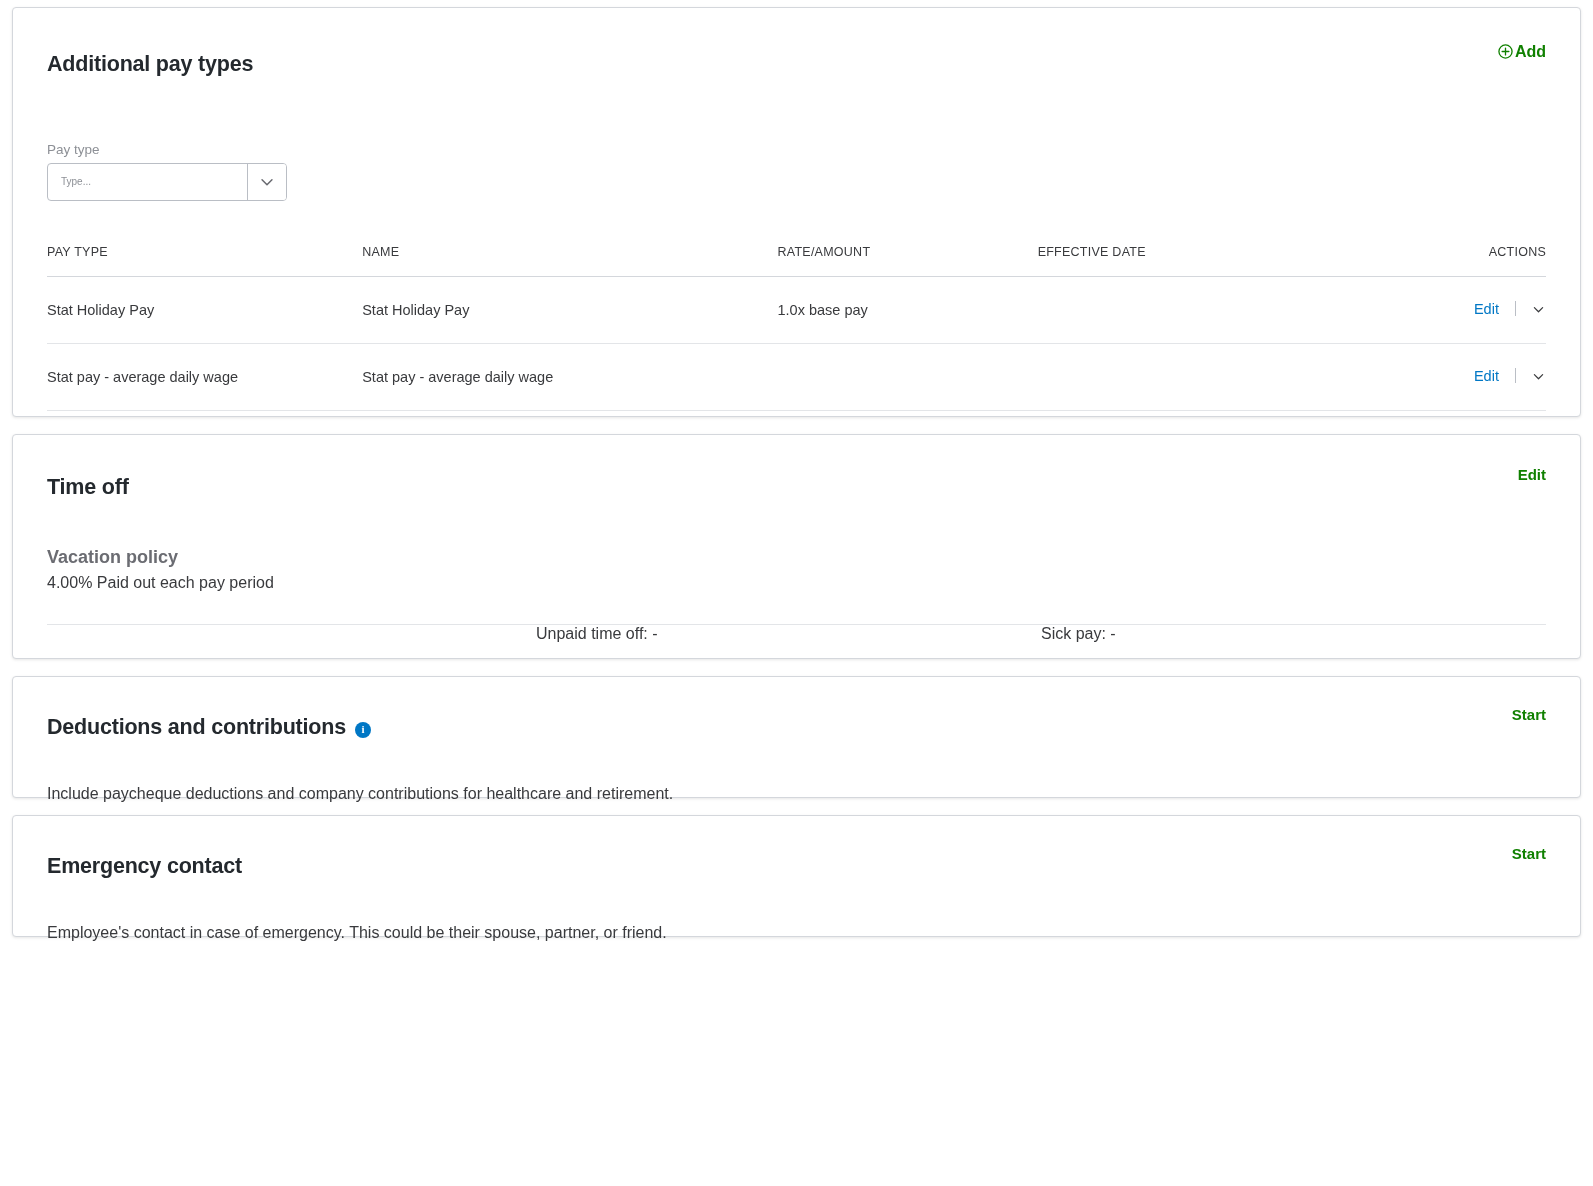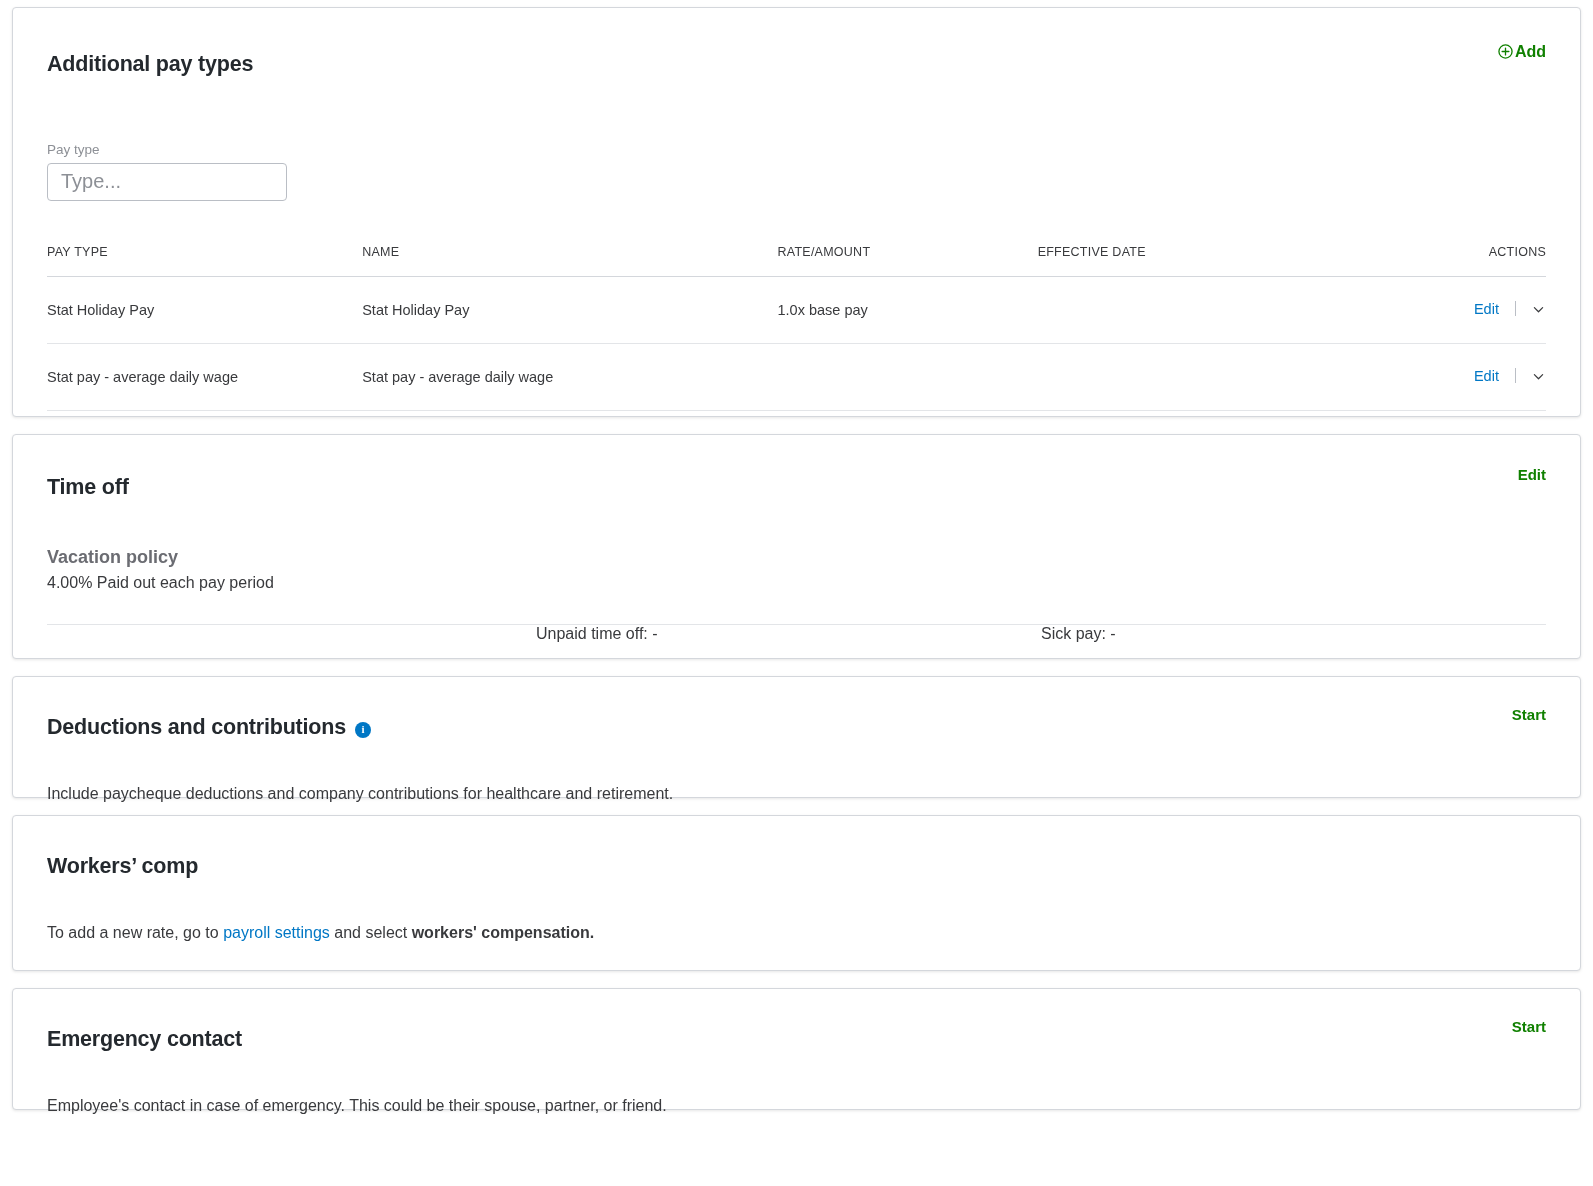--- a/index.html
+++ b/index.html
@@ -115,21 +115,21 @@
     align-items: stretch;
     box-sizing: border-box;
     background: #fff;
     overflow: hidden;
   }
   .select-input {
     flex: 1;
     border: 0;
     outline: none;
     padding: 0 13px;
-    font-size: 20px;
+    font-size: 10px;
     font-family: "Liberation Sans", sans-serif;
     color: #393a3d;
     background: transparent;
   }
   .select-input::placeholder { color: #8d9096; }
   .select-btn {
     width: 38px;
     border-left: 1px solid #babec5;
     display: flex;
     align-items: center;
@@ -338,28 +338,20 @@
         <h2 class="card-title">
           <span>Deductions and contributions</span>
           <span class="info-icon">i</span>
         </h2>
         <a class="green-link">Start</a>
       </div>
       <div class="body-text">Include paycheque deductions and company contributions for healthcare and retirement.</div>
     </div>
   </section>
 
-  <section class="card" style="height:156px;">
-    <div class="card-inner" style="padding-top:30px;">
-      <div class="card-head">
-        <h2 class="card-title">Workers’ comp</h2>
-      </div>
-      <div class="body-text"><span>To add a new rate, go to </span><a>payroll settings</a><span> and select </span><b>workers' compensation.</b></div>
-    </div>
-  </section>
 
   <section class="card" style="height:122px;">
     <div class="card-inner" style="padding-top:30px;">
       <div class="card-head">
         <h2 class="card-title">Emergency contact</h2>
         <a class="green-link">Start</a>
       </div>
       <div class="body-text">Employee's contact in case of emergency. This could be their spouse, partner, or friend.</div>
     </div>
   </section>

